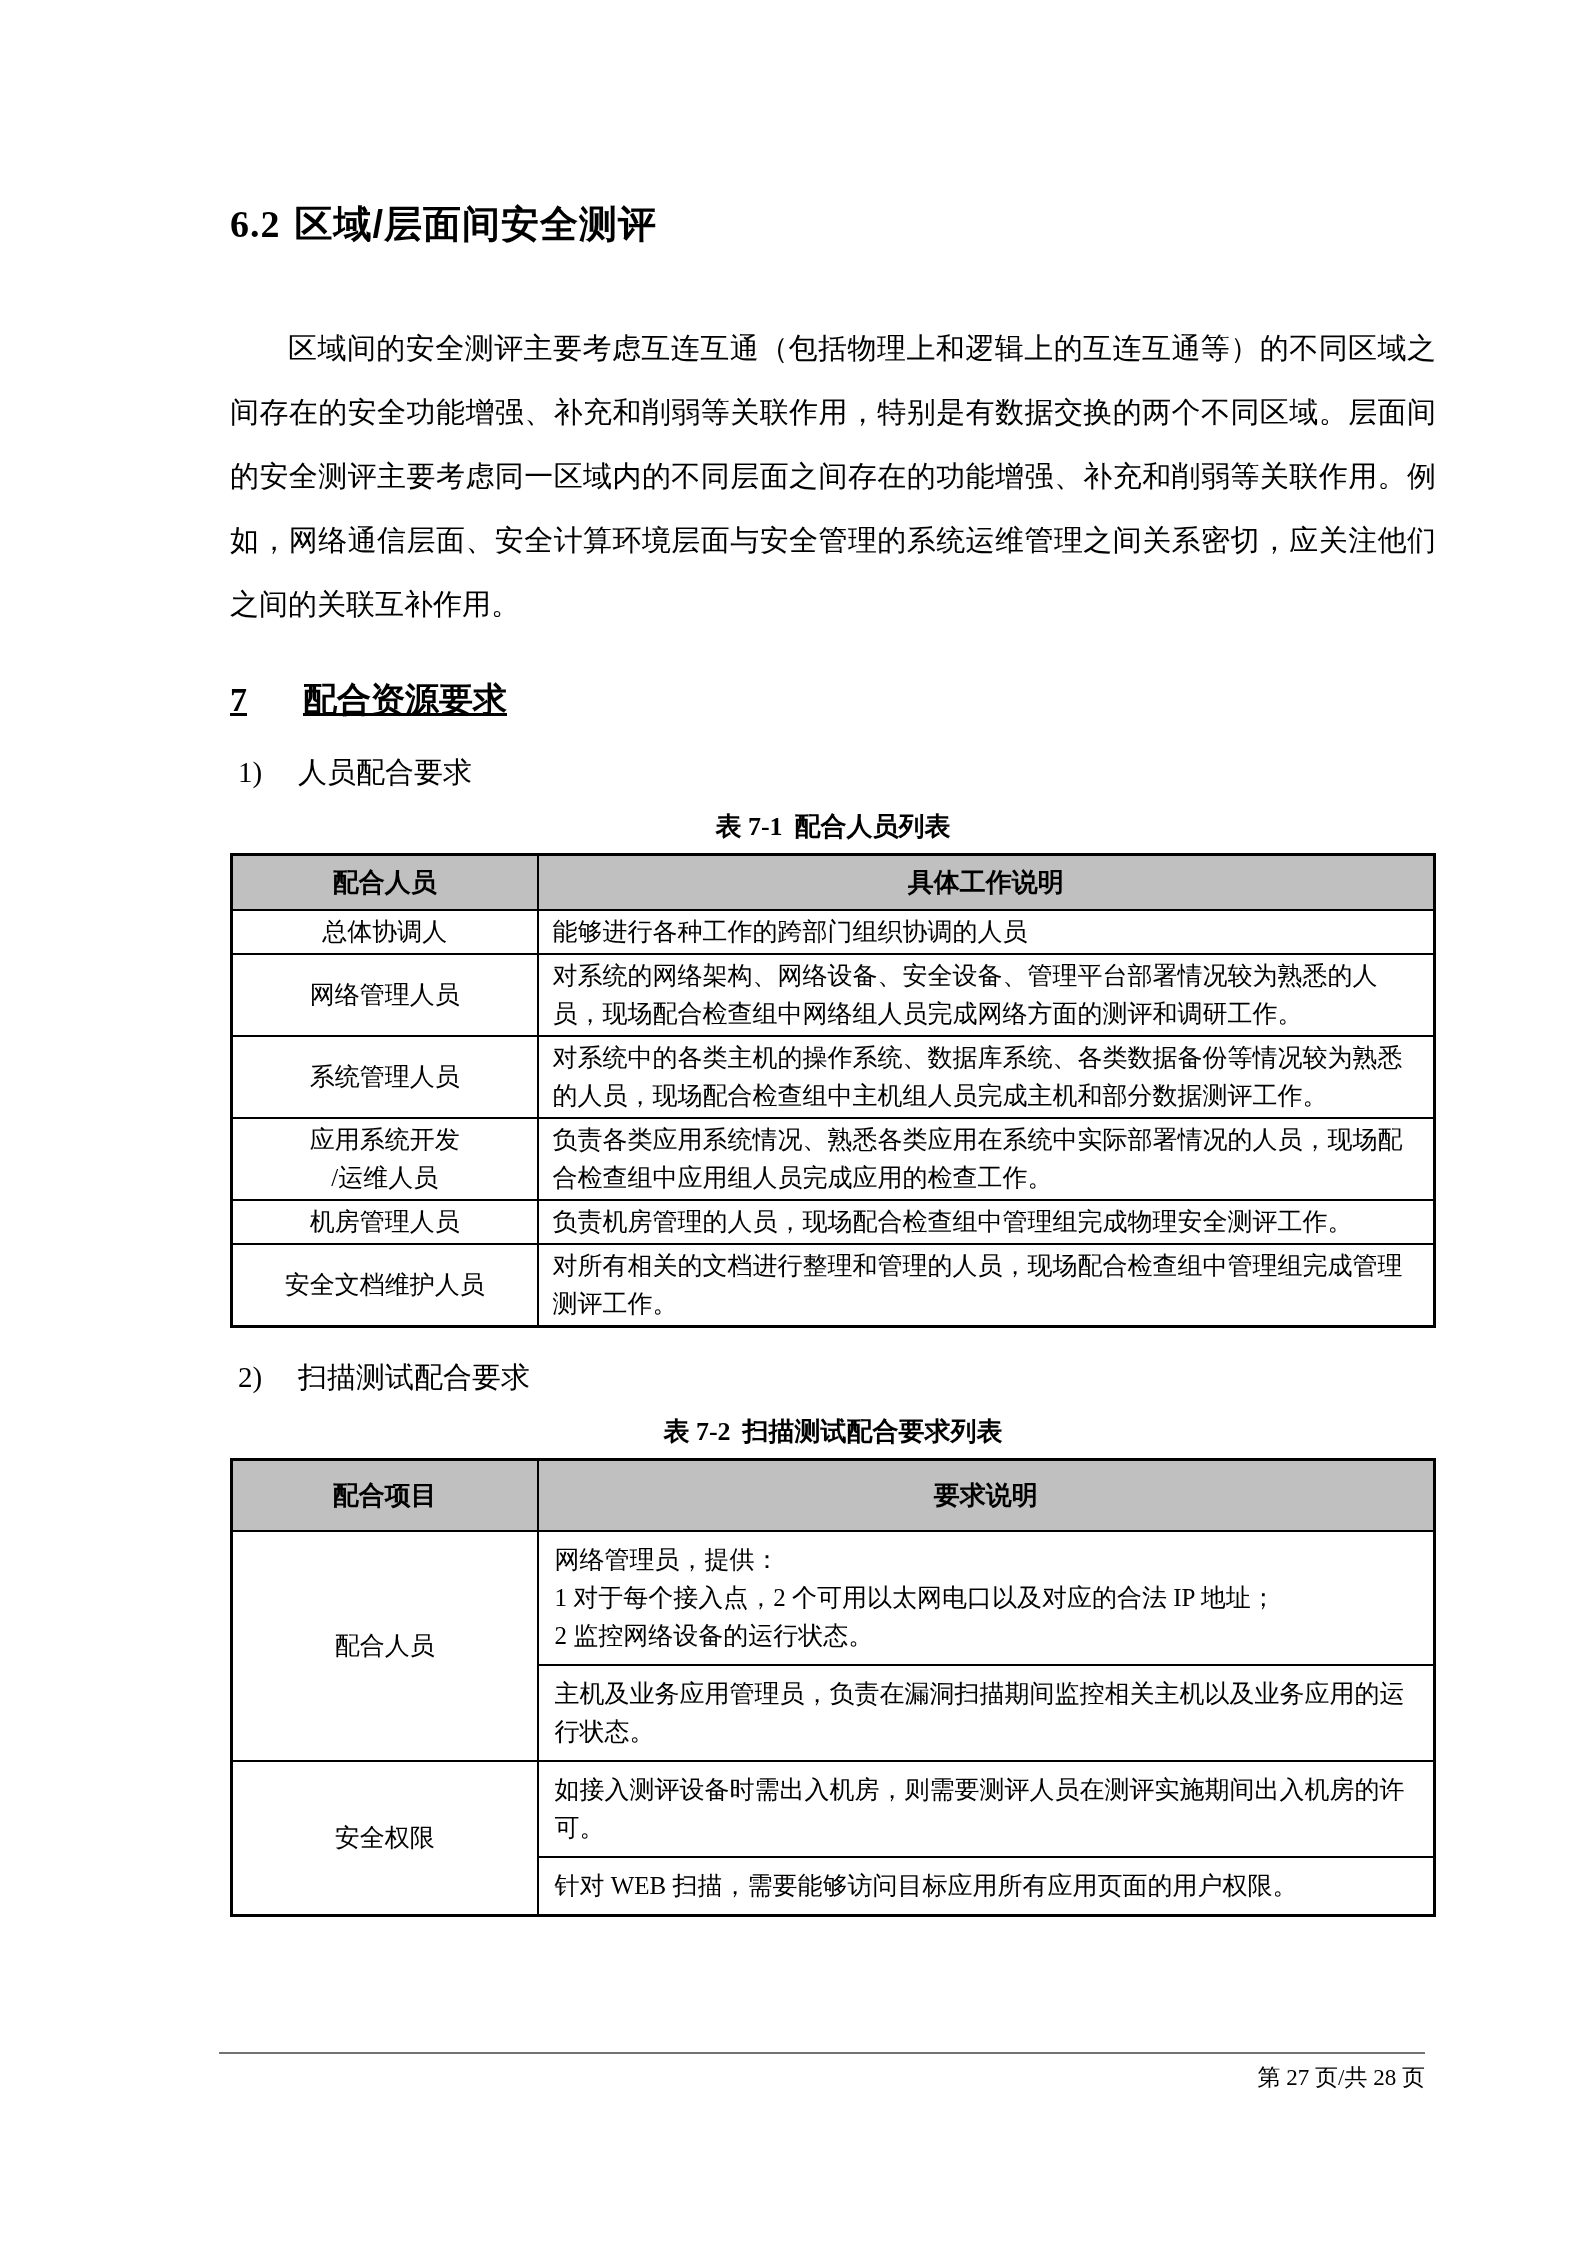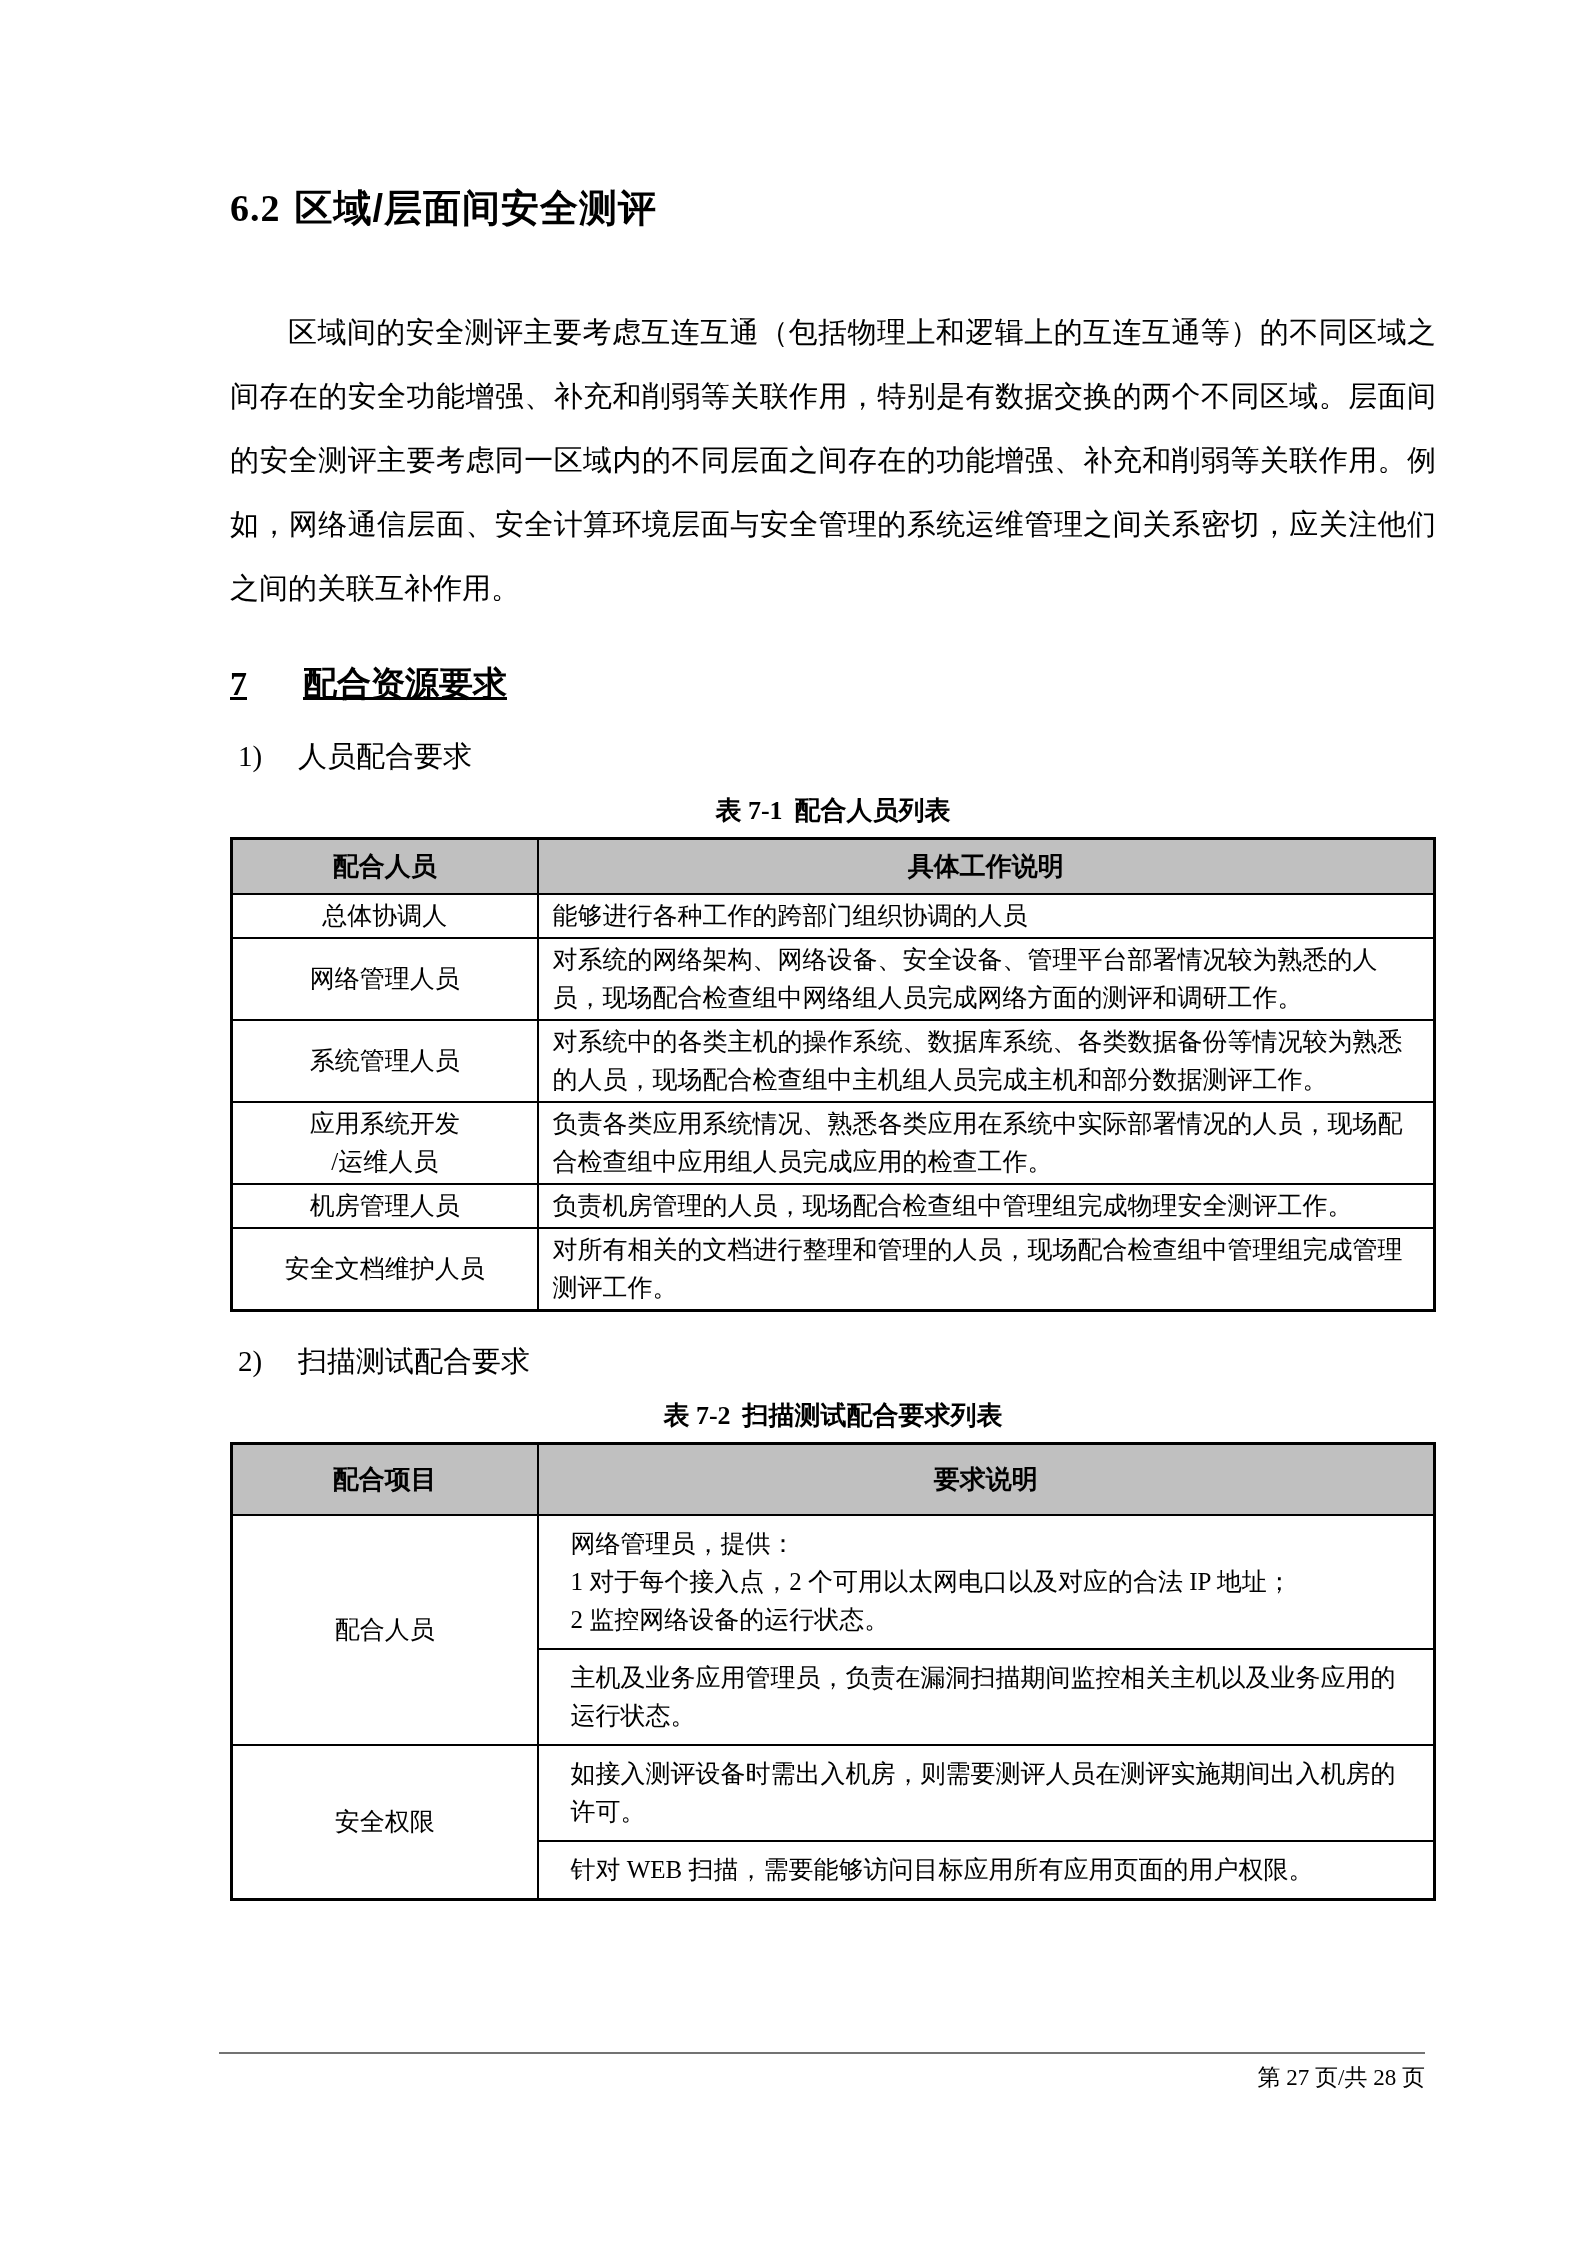--- a/index.html
+++ b/index.html
@@ -11,21 +11,21 @@
     width: 1587px;
     height: 2245px;
     position: relative;
     font-family: "Liberation Serif", serif;
     color: #000000;
     overflow: hidden;
   }
   .page {
     position: absolute;
     left: 230px;
-    top: 0;
+    top: 16px;
     width: 1206px;
   }
   
   .h-sub {
     margin-top: 183px;
     font-size: 38px;
     font-weight: bold;
     letter-spacing: 1px;
     white-space: nowrap;
   }
@@ -113,21 +113,21 @@
   td.role, td.item {
     text-align: center;
     padding: 5px 6px;
     white-space: pre-line;
   }
   td.desc, td.req {
     text-align: left;
     white-space: pre-line;
   }
   table.t72 td.req {
-    padding: 9px 32px;
+    padding: 9px 16px;
   }
   
   .footer {
     position: absolute;
     left: 219px;
     top: 2052px;
     width: 1206px;
     border-top: 2px solid #737373;
   }
   .footer .page-num {

